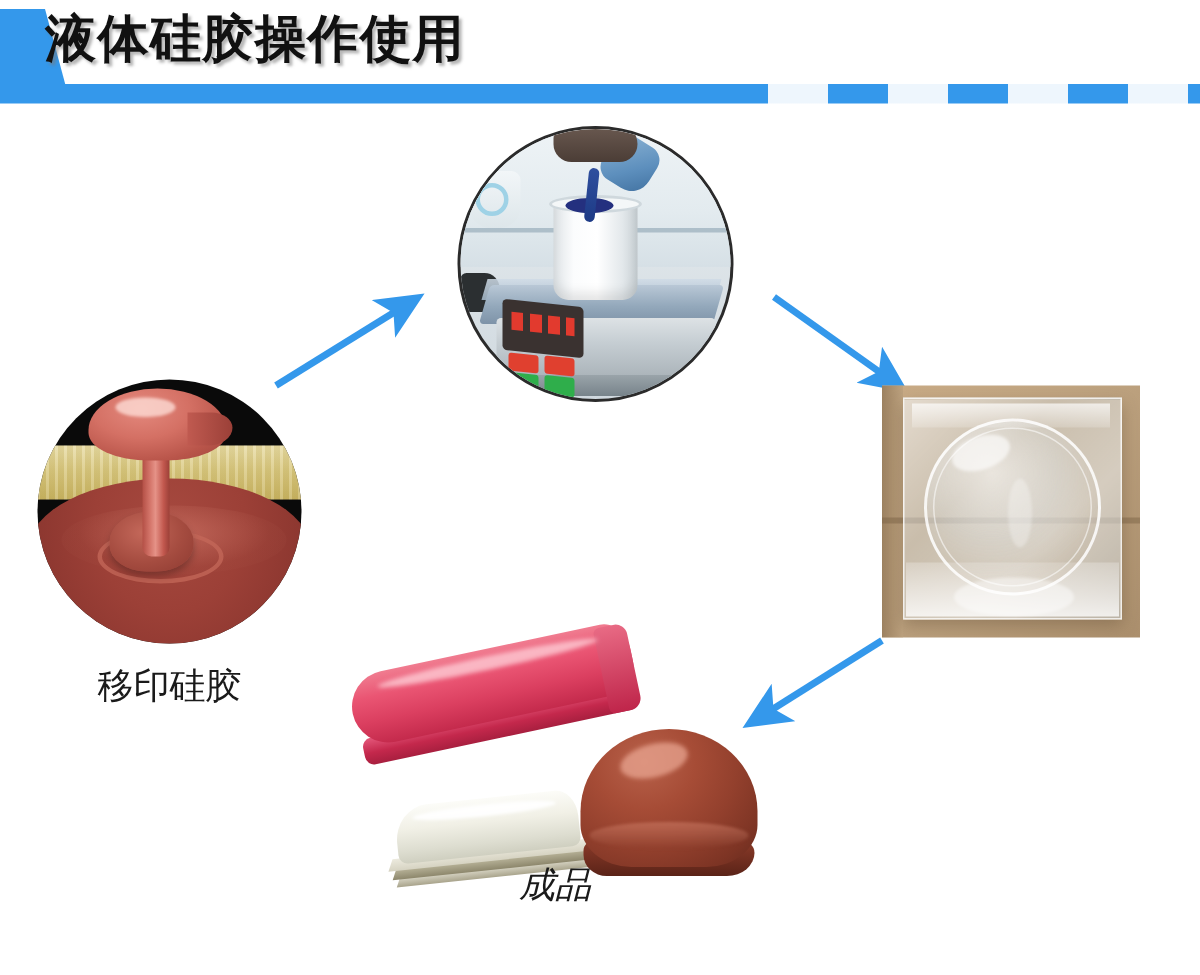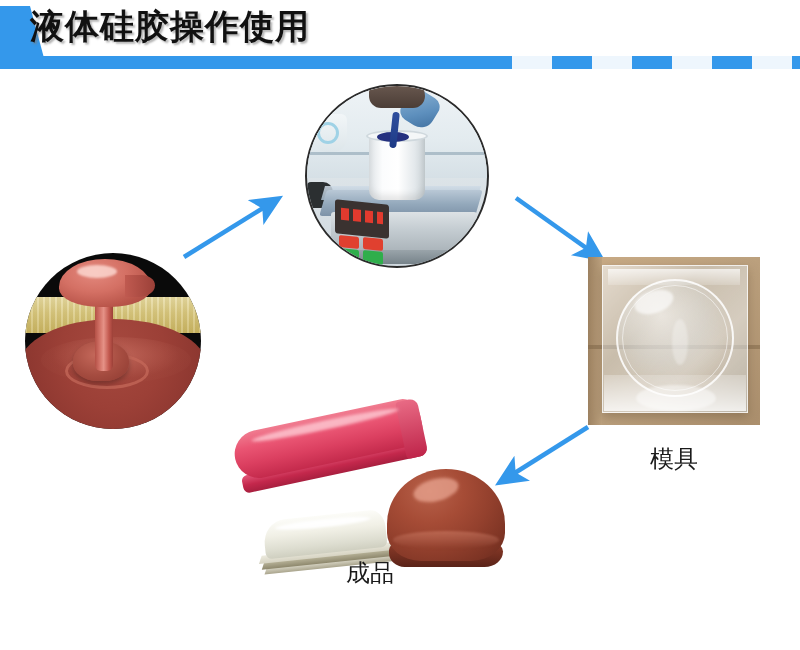--- a/index.html
+++ b/index.html
@@ -316,21 +316,21 @@
   }
   #mold-refl-bottom {
     position: absolute; left: 48px; top: 128px; width: 80px; height: 26px;
     border-radius: 50%;
     background: rgba(255,255,255,0.45);
     filter: blur(1px);
   }
   #label-mold { top: 186px; }
 
   
-  #node-products { left: 225px; top: 407px; width: 290px; }
+  #node-products { left: 225px; top: 424px; width: 290px; font-style: italic; }
   #photo-products { width: 290px; height: 175px; position: relative; }
 
   
   #prod-pink {
     position: absolute; left: 10px; top: 8px;
     width: 190px; height: 66px;
     transform: rotate(-12deg);
   }
   #prod-pink-body {
     position: absolute; left: 0; top: 0; width: 190px; height: 48px;
@@ -448,20 +448,21 @@
     <div id="sil-wall-grain"></div>
     <div id="sil-pool"></div>
     <div id="sil-pool-sheen"></div>
     <div id="sil-ripple"></div>
     <div id="sil-splash"></div>
     <div id="sil-stream"></div>
     <div id="sil-blob"></div>
     <div id="sil-blob-tail"></div>
     <div id="sil-blob-hi"></div>
   </div>
+  <div class="node-label" id="label-silicone">移印硅胶</div>
 </div>
 
 <div class="node" id="node-ratio">
   <div class="photo-circle" id="photo-ratio">
     <div id="ratio-wallband"></div>
     <div id="ratio-wallline"></div>
     <div id="ratio-bowl-left"></div>
     <div id="ratio-bowl-ring"></div>
     <div id="ratio-dark-left"></div>
     <div id="ratio-pan-wrap"></div>
@@ -489,21 +490,20 @@
     <div id="mold-cardboard-line2"></div>
     <div id="mold-block"></div>
     <div id="mold-top-bevel"></div>
     <div id="mold-bottom-bevel"></div>
     <div id="mold-cavity"></div>
     <div id="mold-cavity-inner"></div>
     <div id="mold-hi1"></div>
     <div id="mold-hi2"></div>
     <div id="mold-refl-bottom"></div>
   </div>
-  <div class="node-label" id="label-mold">模具</div>
 </div>
 
 <div class="node" id="node-products">
   <div id="photo-products">
     <div id="prod-pink">
       <div id="prod-pink-base"></div>
       <div id="prod-pink-body"></div>
       <div id="prod-pink-cap"></div>
       <div id="prod-pink-hi"></div>
     </div>

